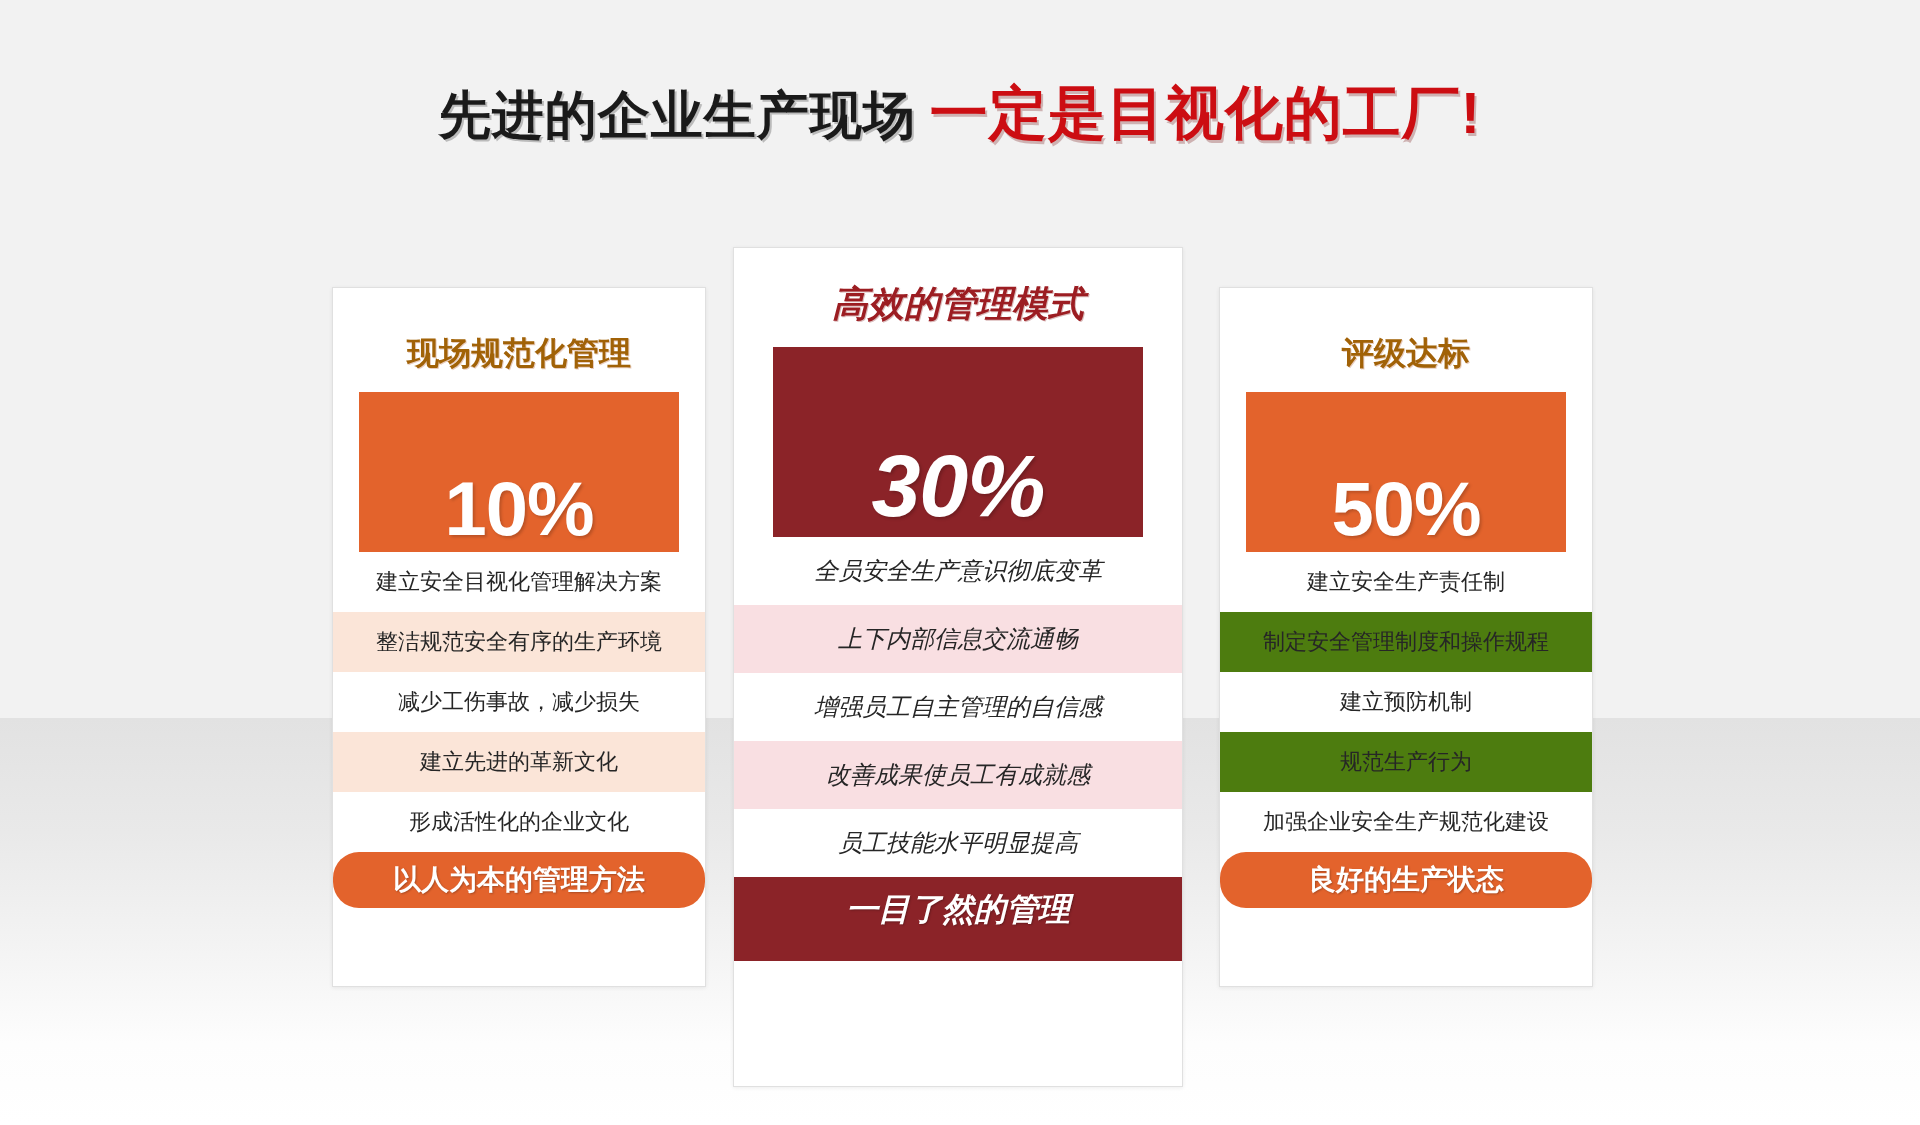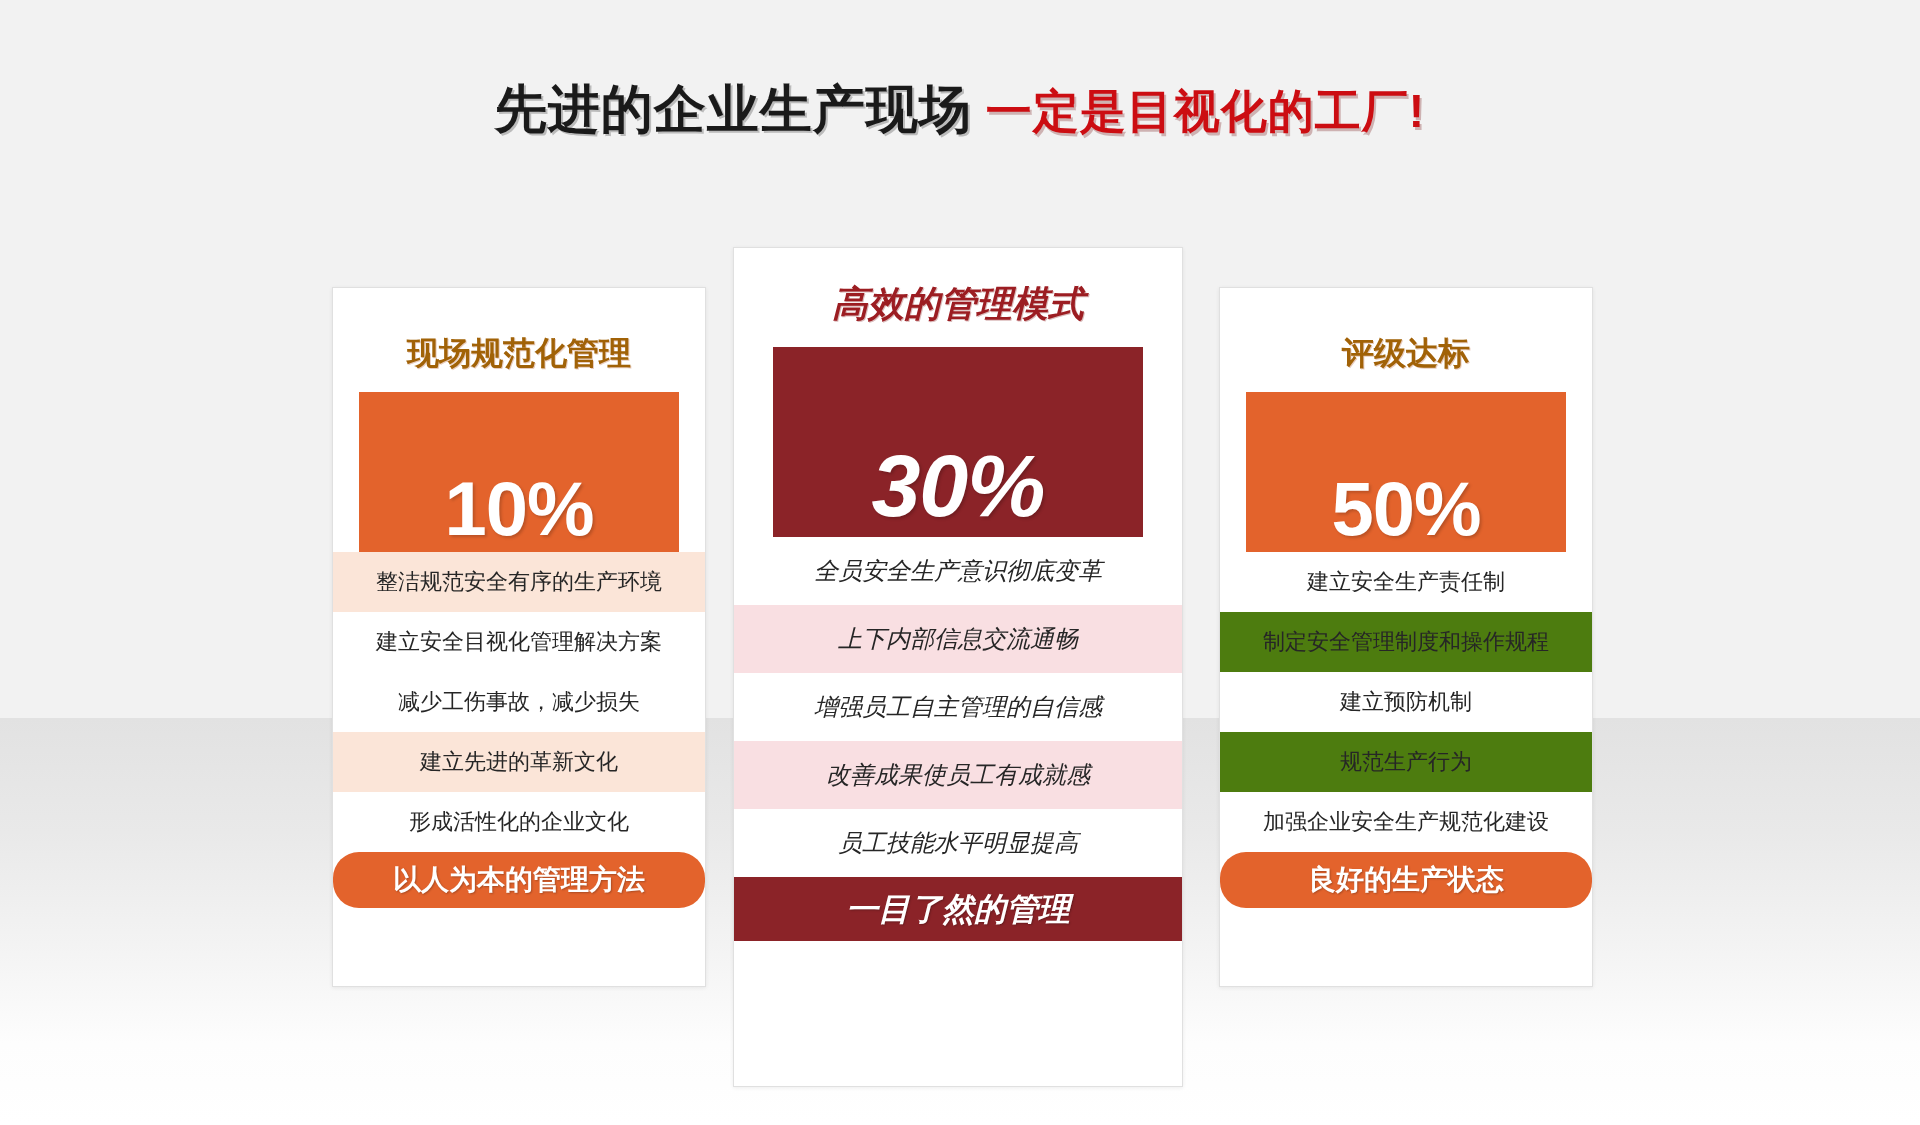--- a/index.html
+++ b/index.html
@@ -40,21 +40,21 @@
     font-weight: bold;
     letter-spacing: 1px;
     line-height: 1.2;
   }
   #headline .hl-black {
     color: #1a1a1a;
     text-shadow: 2px 2px 0 rgba(120,120,120,0.45);
   }
   #headline .hl-red {
     color: #cc0d12;
-    font-size: 46px;
+    font-size: 58px;
     margin-left: 14px;
     text-shadow: 2px 3px 0 rgba(140,60,60,0.35);
   }
 
   
   .card {
     position: absolute;
     background: #ffffff;
     border: 1px solid #e0e0e0;
     box-sizing: border-box;
@@ -139,43 +139,43 @@
     background: #e3632c;
     font-size: 28px;
     height: 56px;
     line-height: 56px;
     text-shadow: 1px 1px 2px rgba(0,0,0,0.25);
     border-radius: 26px;
   }
   #card-mid .card-footer {
     background: #8b2328;
     font-size: 32px;
-    height: 64px;
+    height: 84px;
     line-height: 64px;
     text-shadow: 1px 1px 2px rgba(0,0,0,0.25);
   }
 </style>
 </head>
 <body>
 
 <div id="bg-top"></div>
 <div id="bg-bottom"></div>
 
 <div id="headline">
   <span class="hl-black">先进的企业生产现场</span><span class="hl-red">一定是目视化的工厂!</span>
 </div>
 
 <div class="card" id="card-left">
   <div class="card-title">现场规范化管理</div>
   <div class="stat-block">
     <span>10%</span>
   </div>
   <div class="rows">
+    <div class="row">建立安全目视化管理解决方案</div>
     <div class="row alt">整洁规范安全有序的生产环境</div>
-    <div class="row">建立安全目视化管理解决方案</div>
     <div class="row">减少工伤事故，减少损失</div>
     <div class="row alt">建立先进的革新文化</div>
     <div class="row">形成活性化的企业文化</div>
   </div>
   <div class="card-footer">以人为本的管理方法</div>
 </div>
 
 <div class="card" id="card-mid">
   <div class="card-title">高效的管理模式</div>
   <div class="stat-block">

